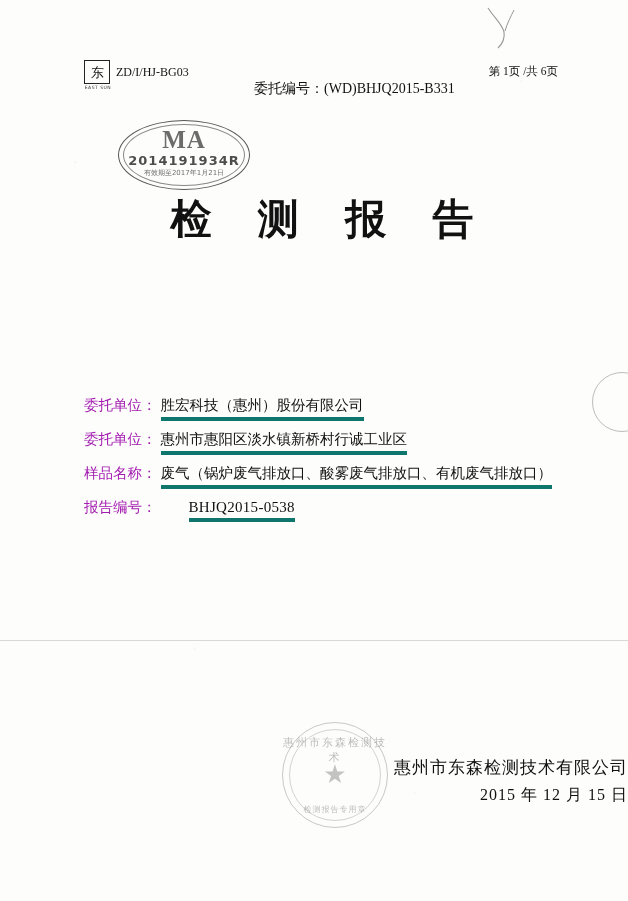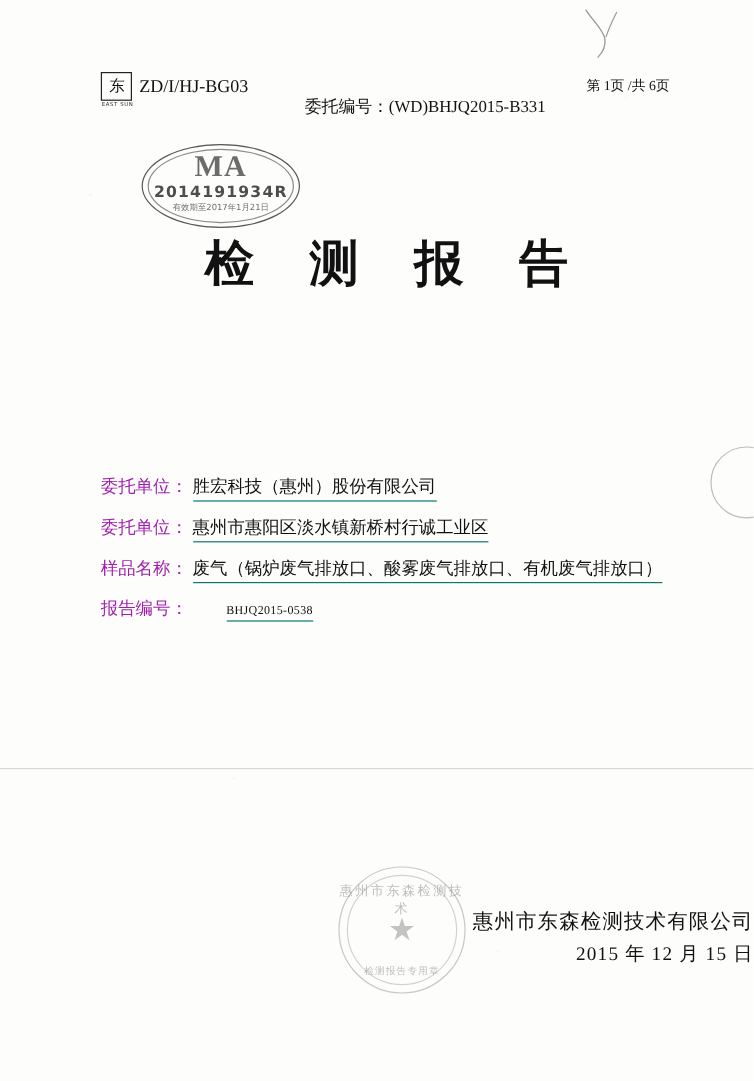--- a/index.html
+++ b/index.html
@@ -67,21 +67,21 @@
     text-align: center;
     font-size: 4.5px;
     letter-spacing: 0.5px;
     color: #333;
     font-family: "DejaVu Sans", sans-serif;
   }
   .doc-code {
     position: absolute;
     left: 32px;
     top: 5px;
-    font-size: 15px;
+    font-size: 12px;
     font-family: "Liberation Serif", serif;
     color: #111;
   }
   .entrust-no {
     position: absolute;
     left: 170px;
     top: 20px;
     font-size: 14px;
     color: #111;
   }
@@ -185,28 +185,28 @@
     font-size: 14.5px;
     color: #a21caf;
     white-space: nowrap;
     font-family: "DejaVu Serif", serif;
   }
   .field-value {
     font-size: 14.5px;
     color: #111;
     margin-left: 4px;
     padding-bottom: 2px;
-    border-bottom: 1px solid #0f766e;
+    border-bottom: 4px solid #0f766e;
     flex: 0 1 auto;
     white-space: nowrap;
     font-family: "DejaVu Serif", serif;
   }
   .field-value.latin {
     font-family: "Liberation Serif", serif;
-    font-size: 10px;
+    font-size: 15px;
     letter-spacing: .3px;
     margin-left: 32px;
   }
 
   
   .divider {
     position: absolute;
     left: 0;
     right: 0;
     top: 640px;

